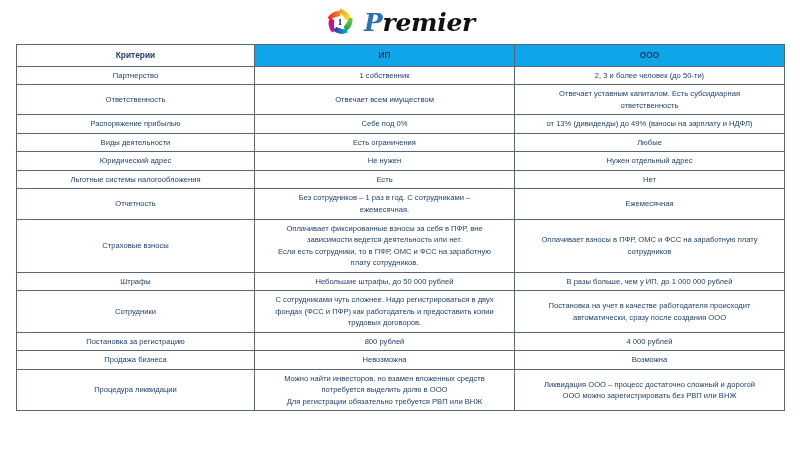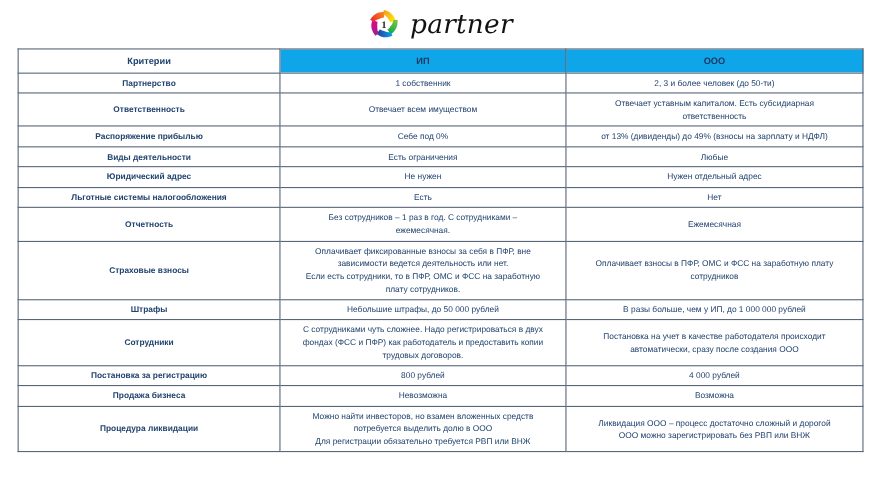--- a/index.html
+++ b/index.html
@@ -76,21 +76,21 @@
     padding: 3px 5px;
     vertical-align: middle;
     text-align: center;
     font-size: 7.6px;
     line-height: 1.52;
     color: #21436e;
     background: #ffffff;
   }
   td.criteria {
     background: #dce6f2;
-    font-weight: 700;
+    font-weight: 400;
     font-size: 8px;
     color: #1f3864;
   }
   thead td.criteria,
   thead td.head {
     font-weight: 700;
     font-size: 8.4px;
     padding-top: 4px;
     padding-bottom: 4px;
   }
@@ -143,21 +143,21 @@
           </g>
         <g transform="rotate(288)">
             <path d="M0,-26 C10,-24 19,-17 21,-6 L10,-3 C8,-11 4,-16 -2,-19 Z" fill="url(#g1)"></path>
           </g>
         <circle r="12" fill="#ffffff"></circle>
       </g>
       <text x="30" y="36" text-anchor="middle" font-family="Liberation Serif, serif" font-size="18" font-weight="700" fill="#1a1a1a">1</text>
     </svg>
   </span>
   <span class="logo-wordmark">
-    <span class="logo-partner">partner</span>
+    <span class="logo-premier"><span class="cap">P</span><span>remier</span></span>
   </span>
 </div>
 
 <div class="table-wrap">
   <table class="cmp">
     <colgroup>
       <col class="c-criteria">
         <col class="c-ip">
         <col class="c-ooo">
     </colgroup>

